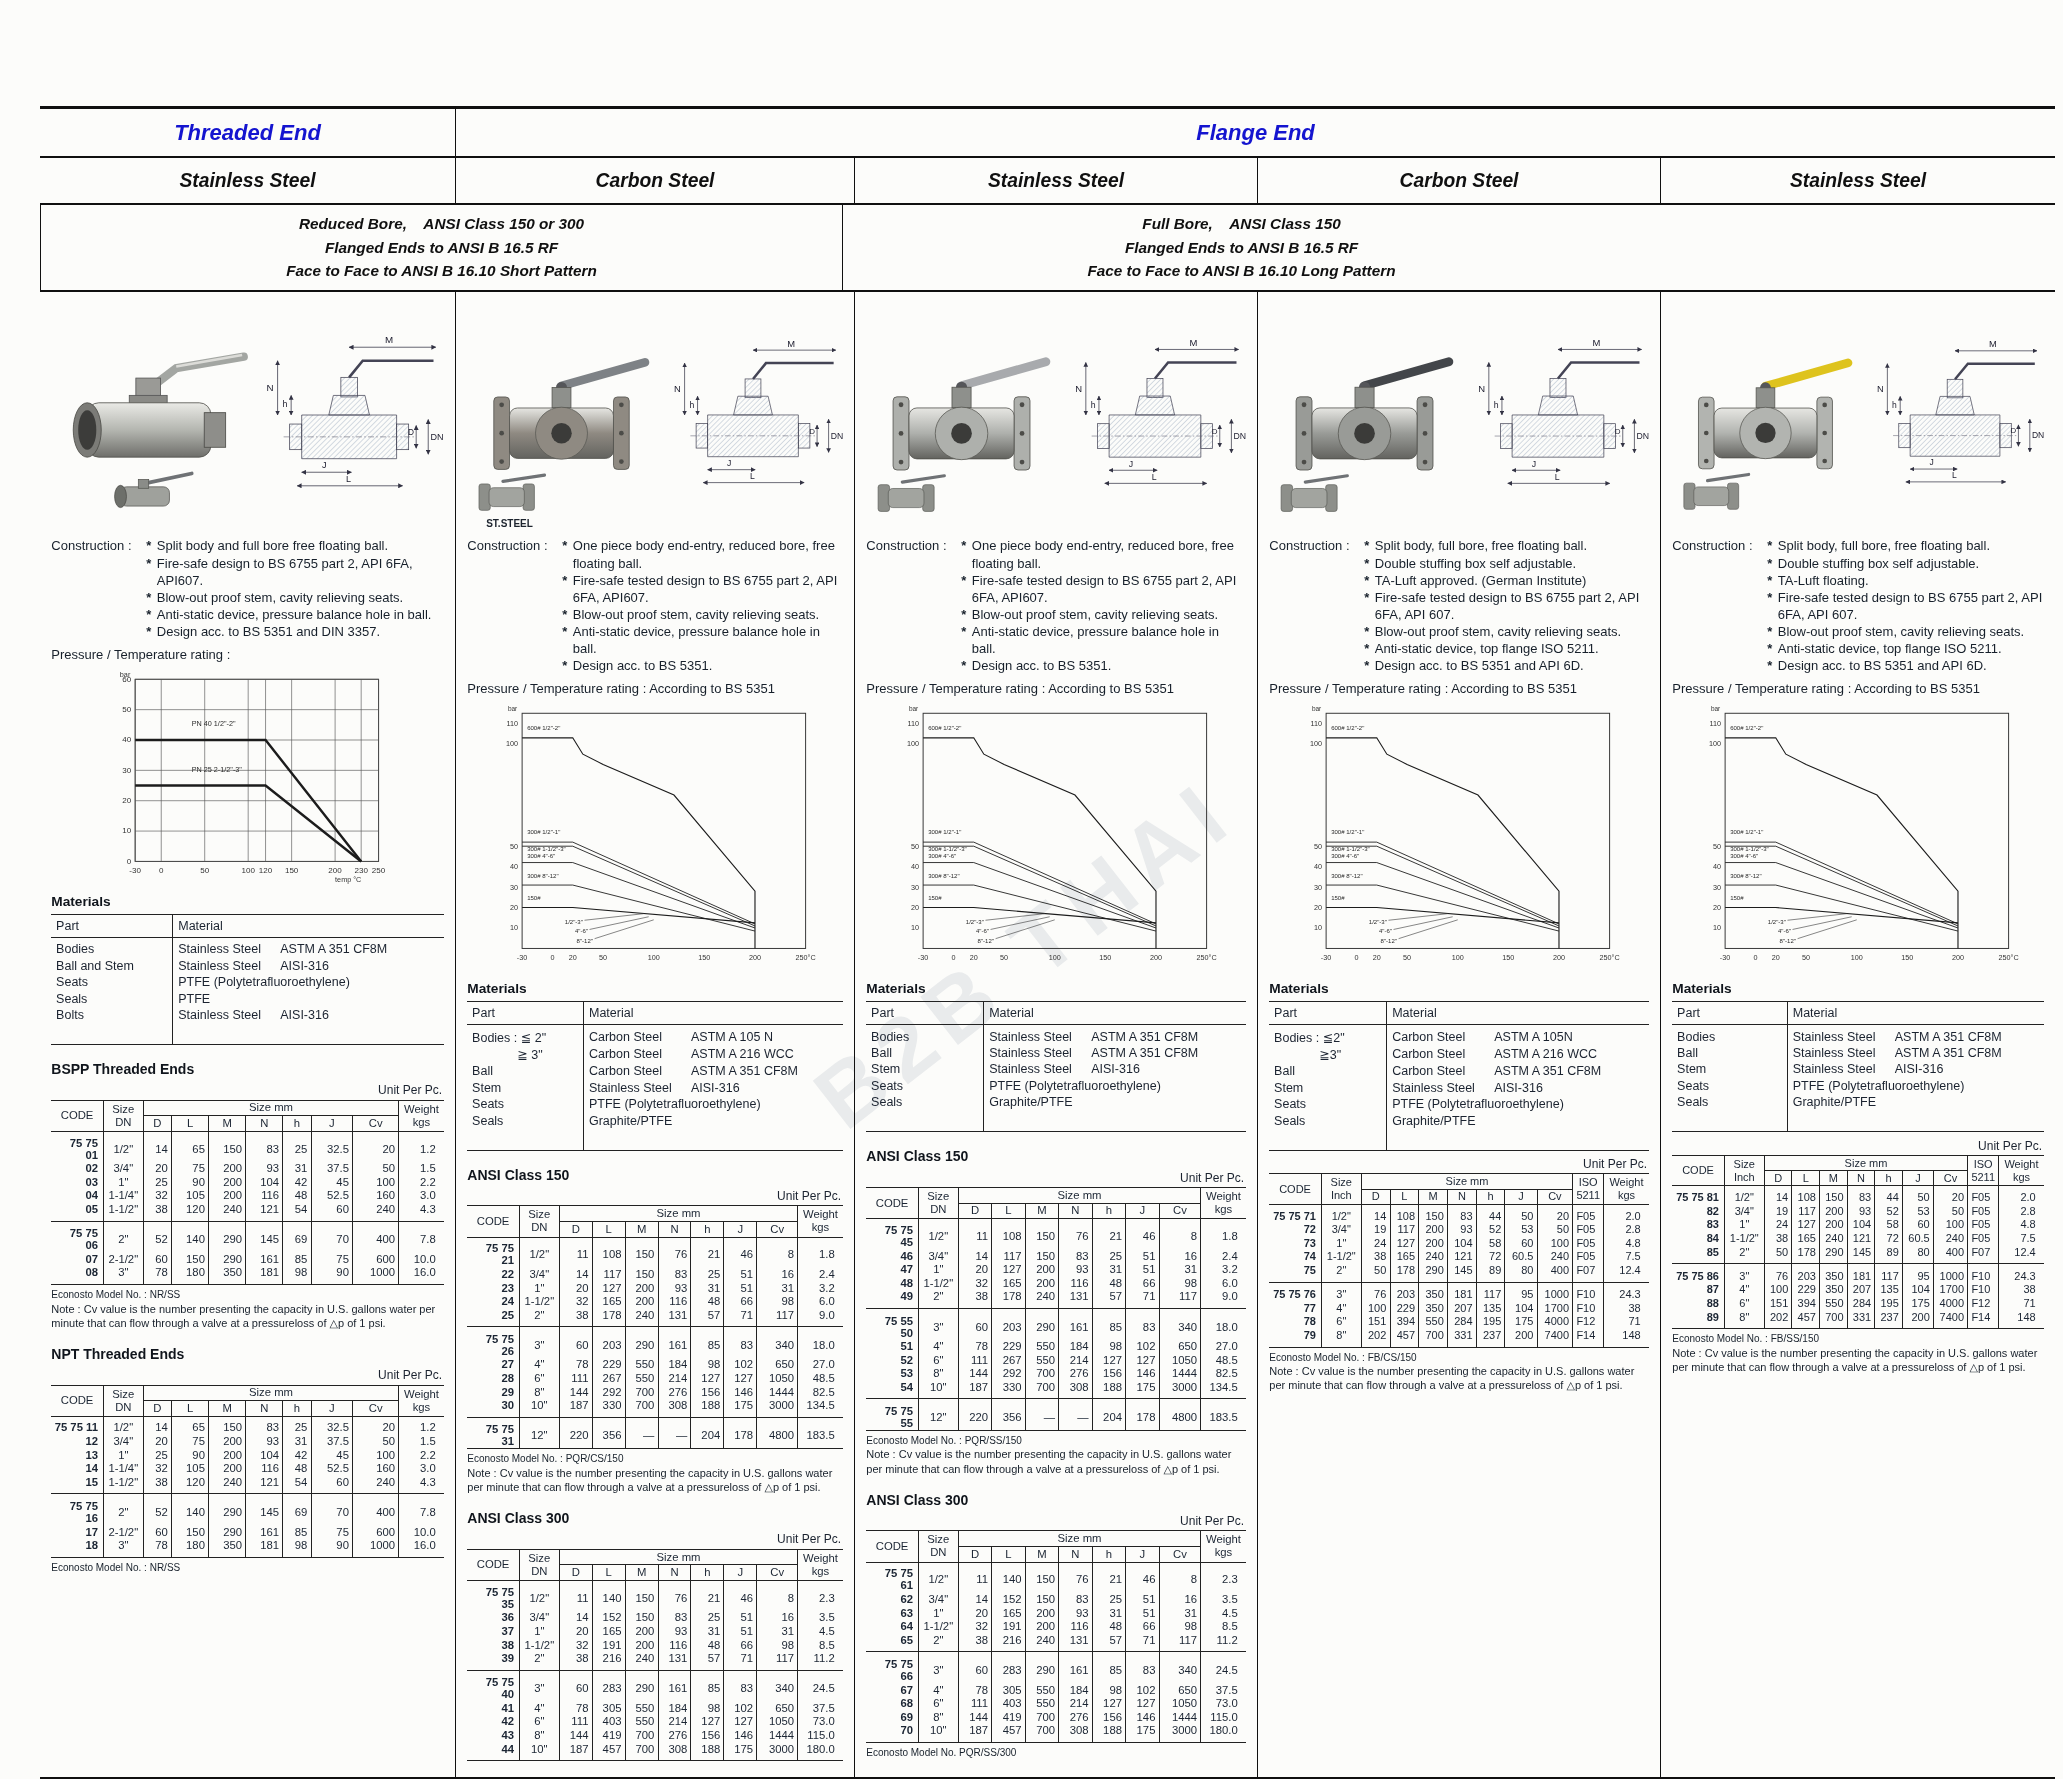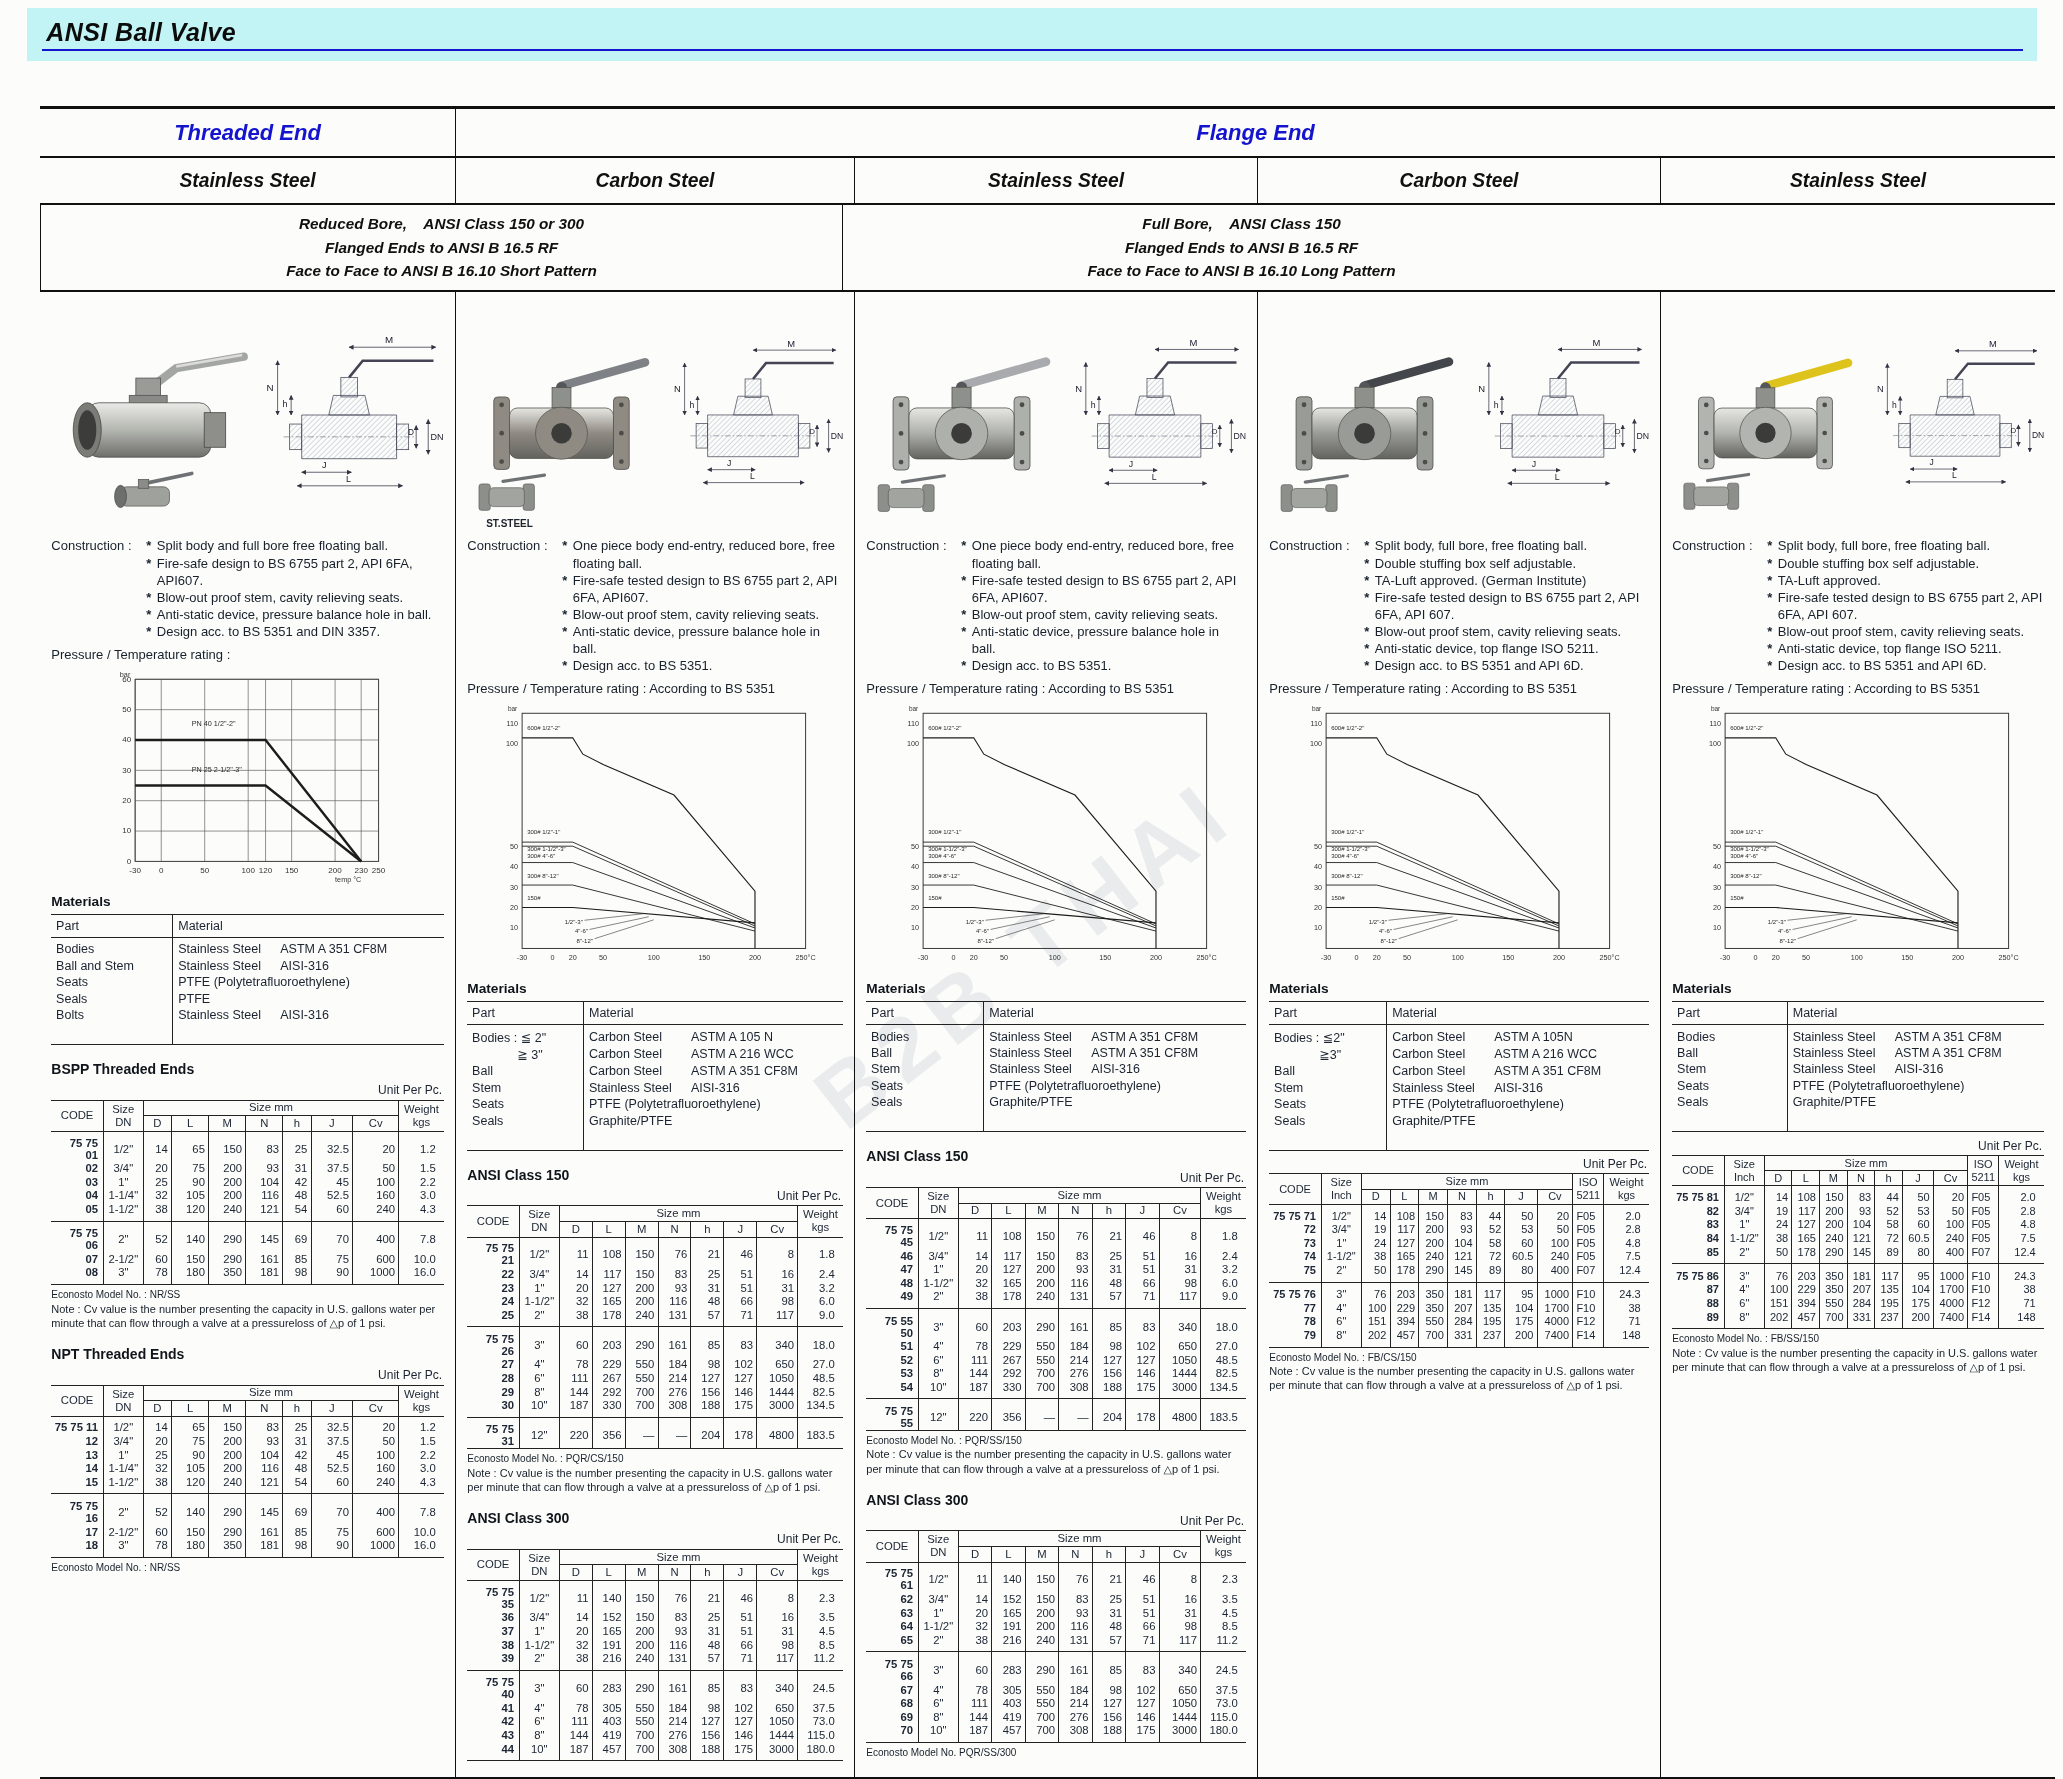--- a/index.html
+++ b/index.html
@@ -65,24 +65,20 @@
   .dim td.code{font-weight:bold;text-align:right;padding-right:4.8px;}
   .dim td.wt{text-align:right;padding-right:8px;}
   .model{font-size:10px;margin-top:4px;color:#17202b;}
   .note{font-size:11px;line-height:1.28;margin-top:1.6px;color:#17202b;}
   svg text{font-family:"Liberation Sans",sans-serif;}
 </style>
 </head>
 <body>
 
 <div class="page">
-  <div class="title-band">
-    <div class="page-title">ANSI Ball Valve</div>
-    <div class="rule"></div>
-  </div>
   <div class="watermark">B2B THAI</div>
 
   <div class="tbl">
     <div class="row1">
       <div class="c1 h-blue">Threaded End</div>
       <div class="c2 h-blue">Flange End</div>
     </div>
     <div class="row2">
       <div class="cell w1">Stainless Steel</div>
       <div class="cell w2 bl">Carbon Steel</div>
@@ -1901,21 +1897,21 @@
               <div class="bullet">
                 <span class="star">*</span>
                 <span>Split body, full bore, free floating ball.</span>
               </div>
               <div class="bullet">
                 <span class="star">*</span>
                 <span>Double stuffing box self adjustable.</span>
               </div>
               <div class="bullet">
                 <span class="star">*</span>
-                <span>TA-Luft approved.</span>
+                <span>TA-Luft floating.</span>
               </div>
               <div class="bullet">
                 <span class="star">*</span>
                 <span>Fire-safe tested design to BS 6755 part 2, API 6FA, API 607.</span>
               </div>
               <div class="bullet">
                 <span class="star">*</span>
                 <span>Blow-out proof stem, cavity relieving seats.</span>
               </div>
               <div class="bullet">

